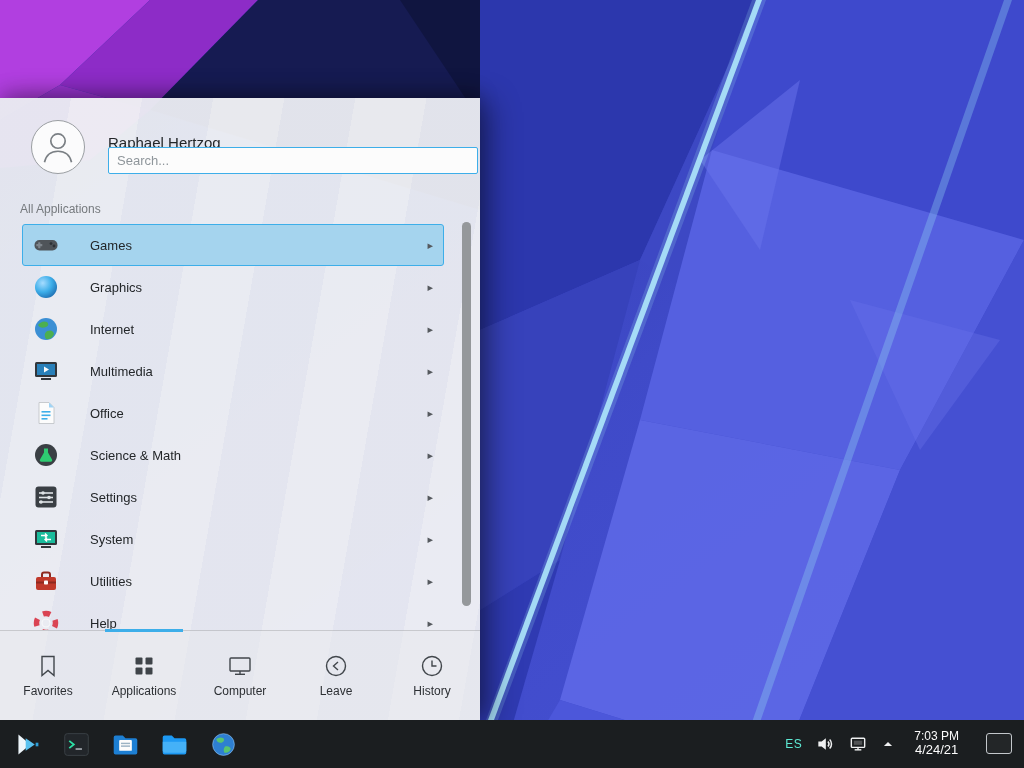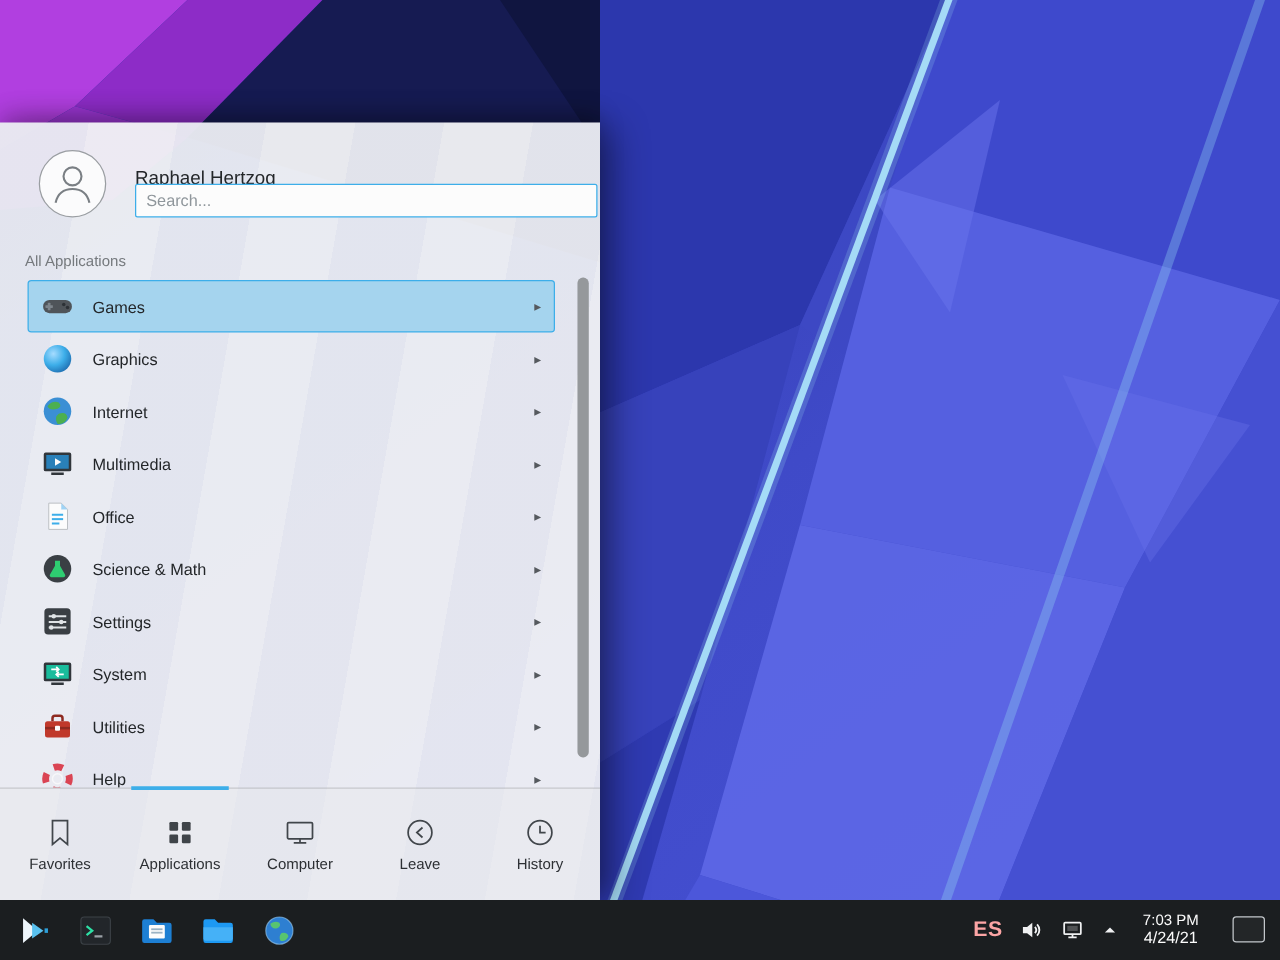--- a/index.html
+++ b/index.html
@@ -19,21 +19,21 @@
   .avatar{position:absolute;left:31px;top:22px;width:54px;height:54px;border-radius:50%;
     border:1px solid #9a9ea2;background:#fbfbfc;display:flex;align-items:center;justify-content:center;overflow:hidden}
   .avatar svg{width:44px;height:44px}
   .user-name{position:absolute;left:108px;top:36px;font-size:15px;color:#232629}
   .search-input{position:absolute;left:108px;top:49px;width:370px;height:27px;border:1px solid #3daee9;
     border-radius:2px;background:#fcfcfc;font-size:13px;padding:0 8px;color:#232629;outline:none;
     font-family:"Liberation Sans","DejaVu Sans",sans-serif}
   .search-input::placeholder{color:#8f969b}
   .section-label{margin:16px 0 8px 20px;font-size:12px;color:#75797d;flex:0 0 auto}
   .category-list{position:relative;flex:1 1 auto;overflow:hidden;padding:0 36px 0 22px}
-  .cat-row{height:42px;display:flex;align-items:center;gap:15px;padding:4px 10px;border:1px solid transparent;border-radius:3px}
+  .cat-row{height:42px;display:flex;align-items:center;gap:31px;padding:4px 10px;border:1px solid transparent;border-radius:3px}
   .cat-row.selected{background:#a5d4ee;border-color:#3daee9}
   .icn svg{display:block}
   .cat-icn svg{width:26px;height:26px}
   .cat-label{font-size:13px;color:#232629;flex:1 1 auto}
   .cat-arrow{font-size:11px;color:#55595e;font-family:"DejaVu Sans",sans-serif}
   .scrollbar{position:absolute;right:9px;top:124px;width:9px;height:384px;border-radius:4.5px;background:rgba(0,0,0,0.06)}
   .scroll-thumb{width:9px;height:100%;border-radius:4.5px;background:#95989b}
 
   .tab-bar{flex:0 0 90px;display:flex;position:relative;border-top:1px solid rgba(0,0,0,0.14);background:rgba(231,233,236,0.55)}
   .tab{flex:1 1 0;display:flex;flex-direction:column;align-items:center;justify-content:center;gap:5px;position:relative}
@@ -41,21 +41,21 @@
   .tab-icn svg{width:26px;height:26px}
   .tab-label{font-size:12px;color:#2d3034}
 
   
   .taskbar{position:absolute;left:0;bottom:0;width:1024px;height:48px;background:#1b1e20;z-index:10;
     display:flex;align-items:center;padding:0 8px}
   .task-left{display:flex;align-items:center;gap:15px;padding-left:2px}
   .task-icn{width:34px;height:34px;display:flex;align-items:center;justify-content:center;border-radius:3px}
   .task-icn svg{width:29px;height:29px}
   .tray{margin-left:auto;display:flex;align-items:center;gap:13px;padding-right:4px}
-  .kb-layout{font-size:17px;font-weight:bold;color:#fca5a5;letter-spacing:0.5px}
+  .kb-layout{font-size:12px;font-weight:normal;color:#5eead4;letter-spacing:0.5px}
   .tray-icn{display:flex;align-items:center;justify-content:center}
   .tray-icn svg{width:20px;height:20px}
   .caret svg{width:14px;height:14px}
   .clock{display:flex;flex-direction:column;align-items:center;color:#fcfcfc;line-height:1.15;margin:0 6px}
   .clock-time{font-size:12px}
   .clock-date{font-size:13px}
   .show-desktop{width:26px;height:21px;border:1px solid #c3c7cb;border-radius:3px;margin-left:8px;background:rgba(255,255,255,0.04)}
 </style>
 </head>
 <body>

